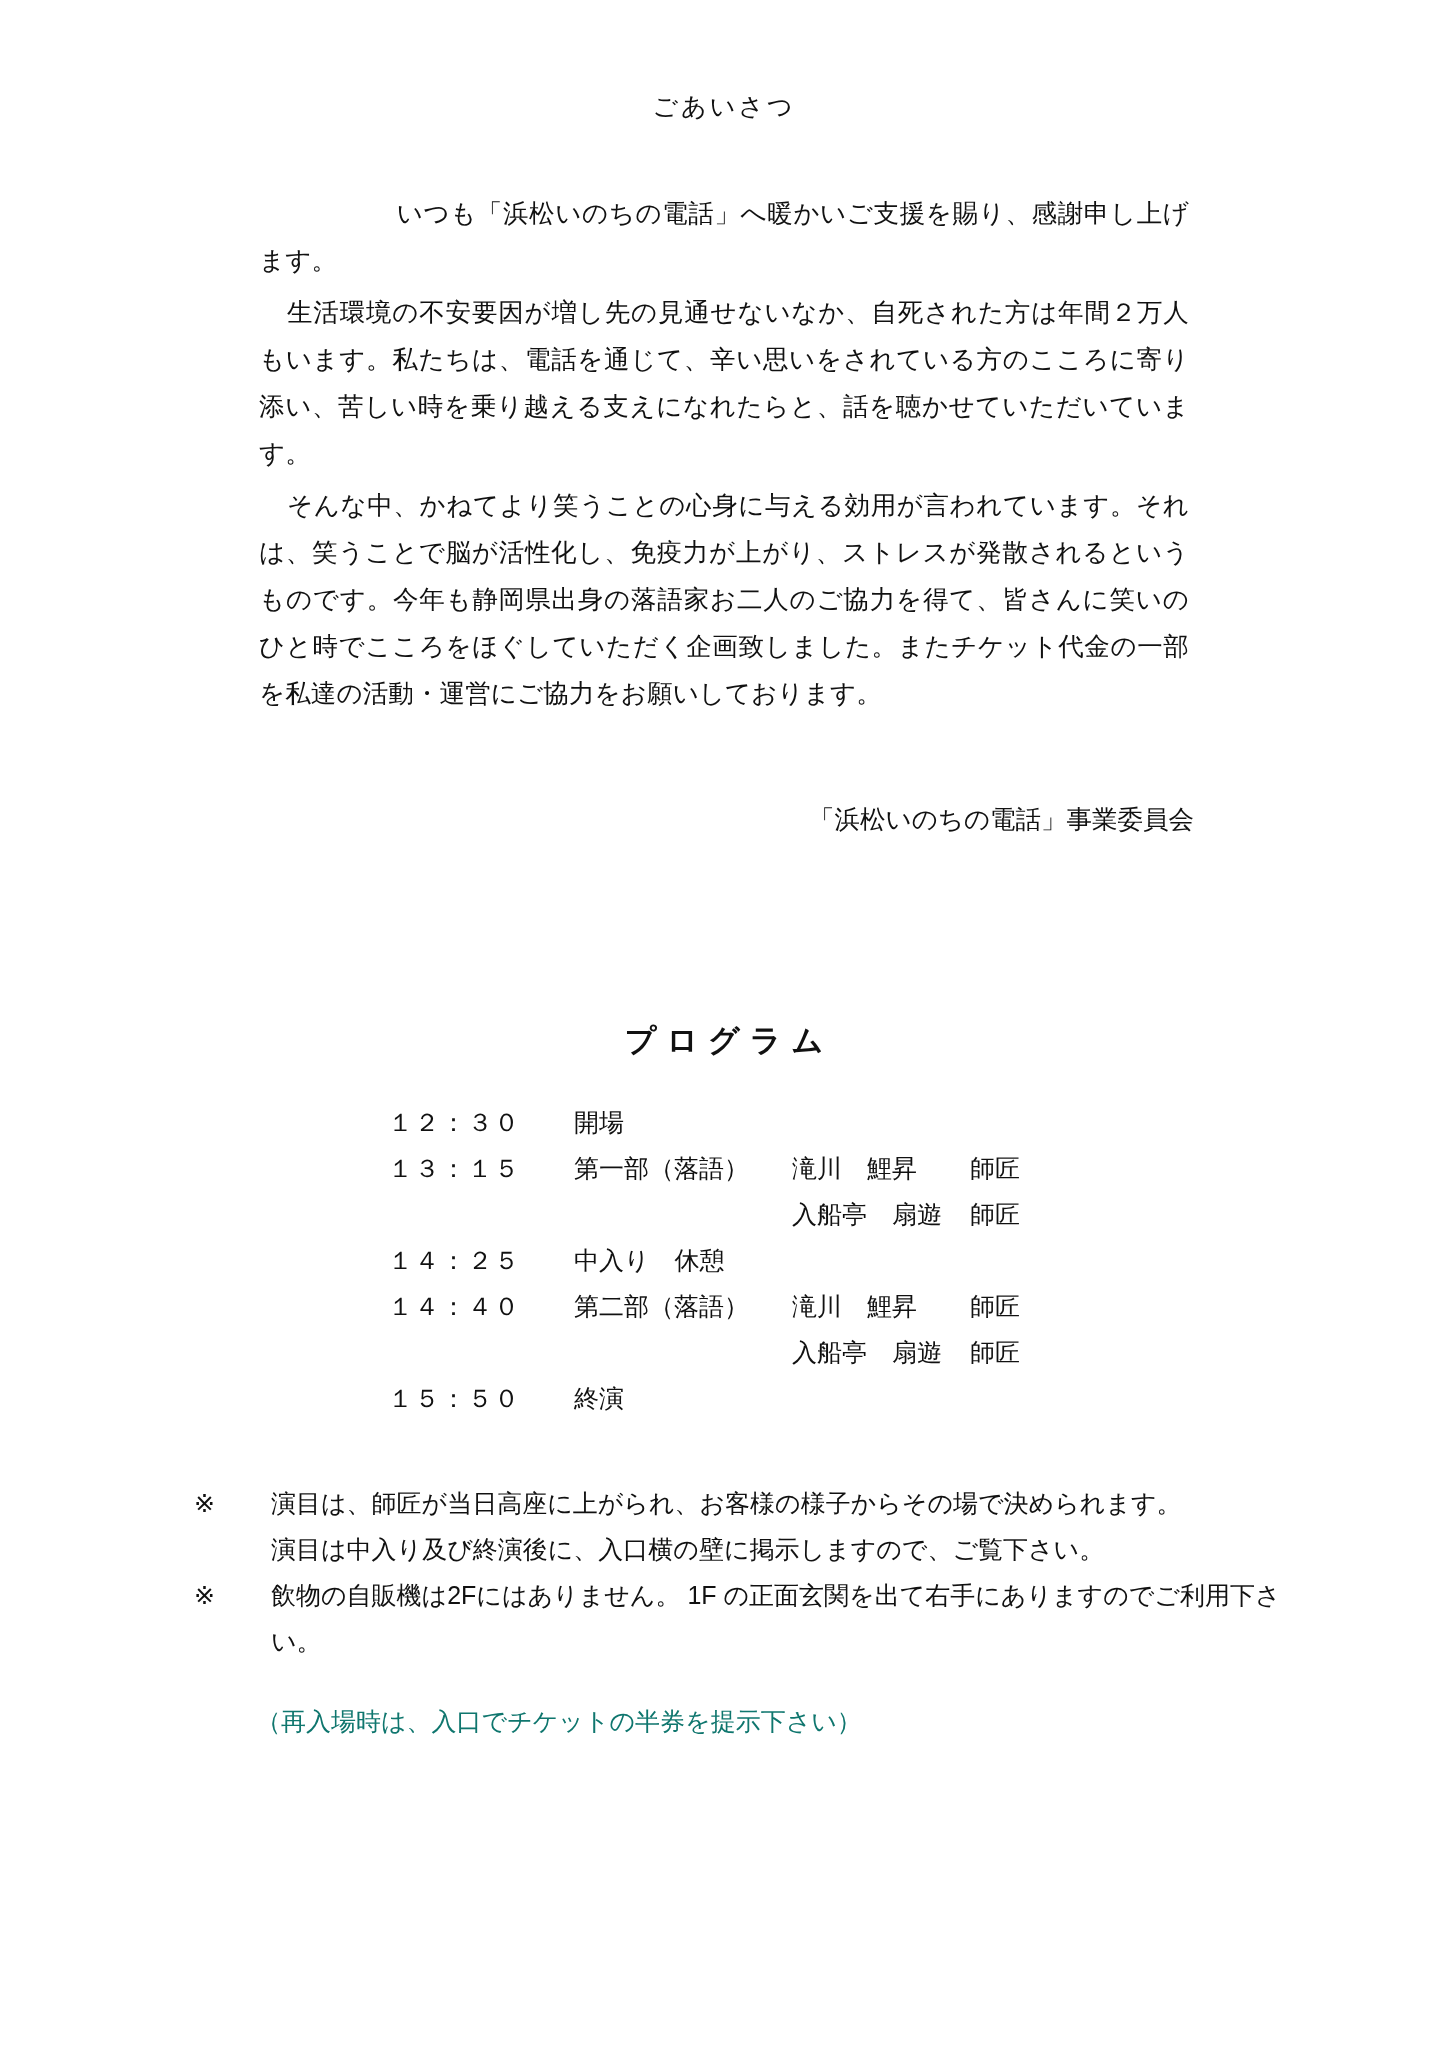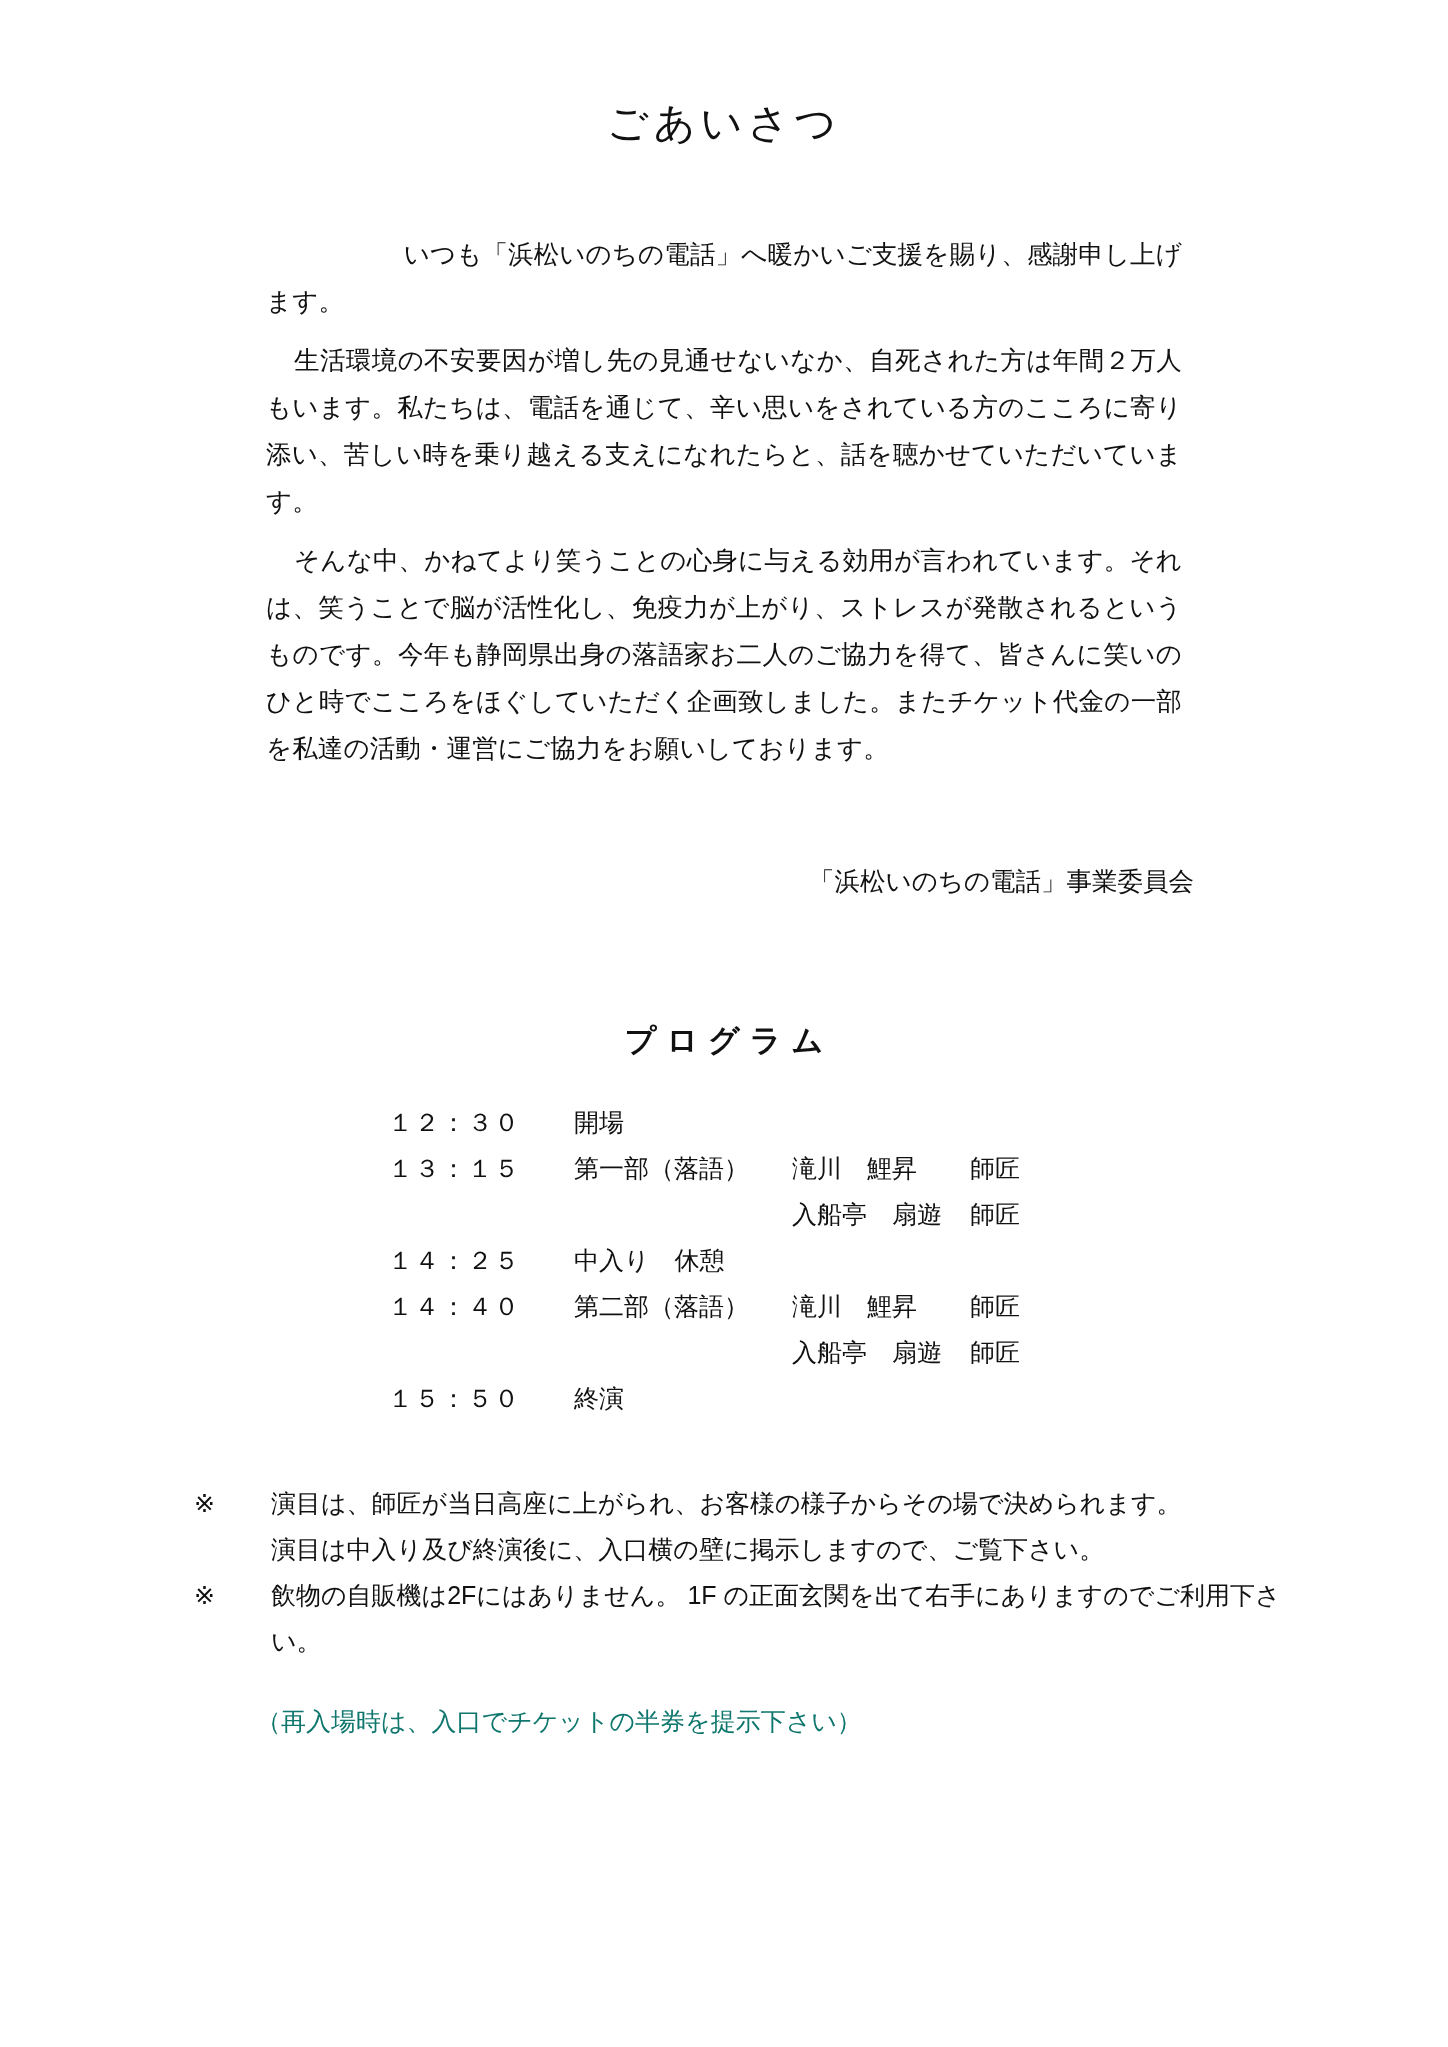--- a/index.html
+++ b/index.html
@@ -24,40 +24,40 @@
 
   
   .greeting-section {
     position: absolute;
     left: 0;
     top: 0;
     width: 1448px;
   }
   .doc-title {
     text-align: center;
-    font-size: 41px;
+    font-size: 25px;
     letter-spacing: 0.12em;
     font-weight: 400;
-    margin: 8px;
+    margin: 2px;
     padding-top: 88px;
     color: #111111;
   }
 
   .greeting-body {
     margin: 0 auto;
     padding-top: 60px;
     width: 1160px;
     box-sizing: border-box;
     padding-left: 110px;
     padding-right: 110px;
   }
   .para {
     font-size: 25.5px;
     line-height: 47px;
-    margin: 12px;
+    margin: 5px;
     text-align: justify;
     text-justify: inter-ideograph;
     color: #111111;
     letter-spacing: 0.005em;
   }
   .para.indent {
     text-indent: 1.1em;
   }
   .para.indent-deep {
     text-indent: 5.4em;

